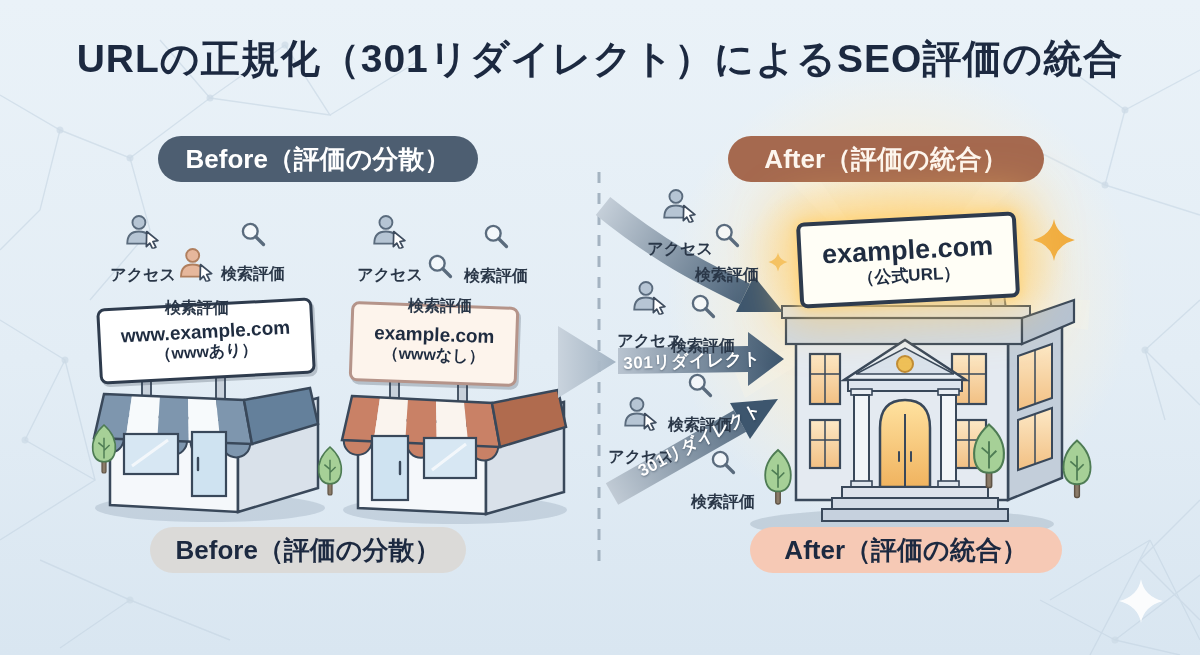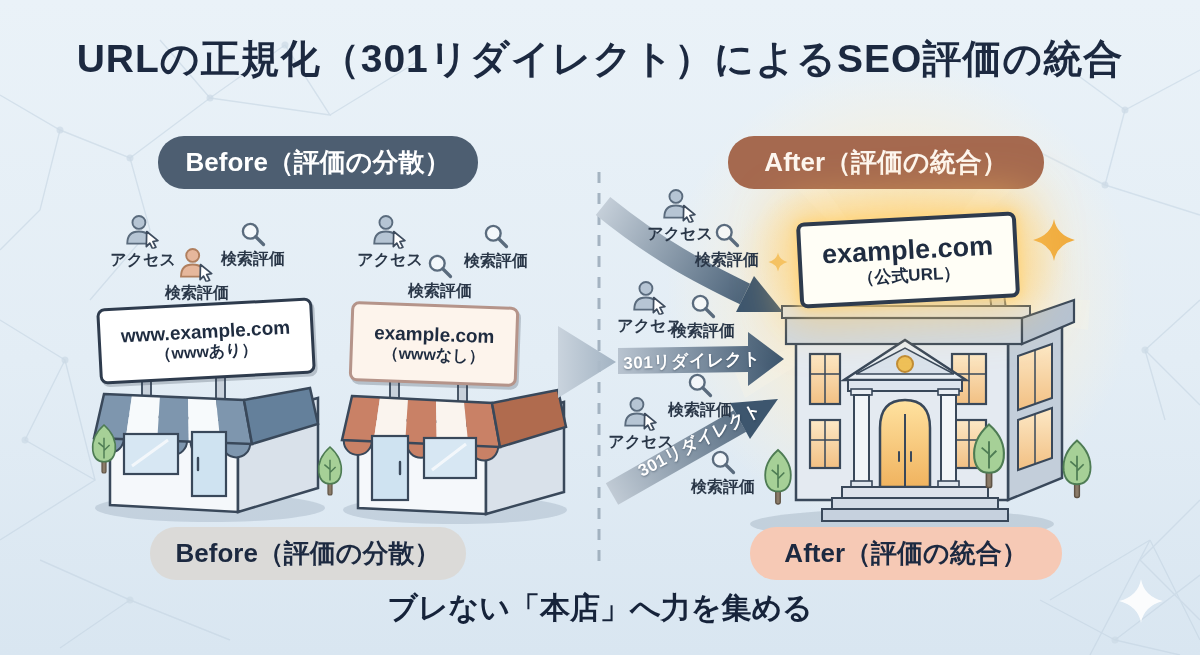--- a/index.html
+++ b/index.html
@@ -4,21 +4,21 @@
 <style>
   html,body{margin:0;padding:0;background:#cfdde9;}
   .canvas{
     position:relative;width:1200px;height:655px;overflow:hidden;
     background:linear-gradient(180deg,#eaf2f8 0%,#e3edf5 55%,#d9e6f1 100%);
     font-family:"Liberation Sans","DejaVu Sans",sans-serif;color:#1c2940;
   }
   .bg-net,.scene{position:absolute;left:0;top:0;width:1200px;height:655px;}
   .title{position:absolute;left:0;right:0;top:32px;margin:0;text-align:center;
     font-size:39px;font-weight:800;letter-spacing:1px;color:#1c2940;}
-  .pill{position:absolute;height:53px;border-radius:26px;display:flex;align-items:center;
+  .pill{position:absolute;height:46px;border-radius:26px;display:flex;align-items:center;
     justify-content:center;font-weight:800;font-size:26px;white-space:nowrap;}
   .pill-before-top{left:158px;top:136px;width:320px;background:#4d5e71;color:#fff;}
   .pill-after-top{left:728px;top:136px;width:316px;background:#a5694f;color:#fdf6ef;}
   .pill-before-bottom{left:150px;top:527px;width:316px;background:#dbdad8;color:#1c2940;}
   .pill-after-bottom{left:750px;top:527px;width:312px;background:#f6c9b5;color:#1c2940;}
   .caption{position:absolute;left:0;right:0;top:588px;text-align:center;
     font-size:30px;font-weight:800;color:#16233a;}
   .sign{position:absolute;background:#fff;border:3px solid #2e3b4d;border-radius:8px;
     display:flex;flex-direction:column;align-items:center;justify-content:center;
     box-shadow:2px 3px 0 rgba(46,59,77,.25);line-height:1.15;}
@@ -27,21 +27,21 @@
   .sign-shop1{left:98px;top:303px;width:210px;height:70px;transform:rotate(-3deg);}
   .sign-shop1 .l1{font-size:19px;} .sign-shop1 .l2{font-size:16px;}
   .sign-shop2{left:350px;top:304px;width:162px;height:74px;transform:rotate(2deg);
     background:#fdf4ec;border-color:#b5948a;}
   .sign-shop2 .l1{font-size:19px;} .sign-shop2 .l2{font-size:16px;}
   .sign-main{left:798px;top:217px;width:212px;height:78px;transform:rotate(-3deg);
     background:#fffef6;border-width:4px;
     box-shadow:0 0 44px 18px rgba(255,202,98,.55),0 0 10px 2px rgba(255,220,140,.8);}
   .sign-main .l1{font-size:27px;} .sign-main .l2{font-size:17px;}
   .cluster{position:absolute;display:flex;flex-direction:column;align-items:center;
-    gap:1px;transform:translateX(-50%);}
+    gap:16px;transform:translateX(-50%);}
   .cluster .txt{font-size:16px;font-weight:700;color:#2a3748;white-space:nowrap;}
   .icon-person{width:38px;height:35px;}
   .icon-mag{width:28px;height:28px;}
   .person-salmon{--pf:#e6b79c;--ps:#b07f5e;}
   .arrow-label{position:absolute;color:#fff;font-weight:800;font-size:17px;white-space:nowrap;
     transform:translate(-50%,-50%) rotate(var(--rot,0deg));
     text-shadow:0 1px 2px rgba(26,44,62,.45);letter-spacing:.5px;}
 </style>
 </head>
 <body>
@@ -362,15 +362,14 @@
         <use href="#magnifier"></use>
       </svg>
     <span class="txt">検索評価</span>
   </div>
 
   <div class="arrow-label" style="left:692px;top:361px;--rot:-2deg">301リダイレクト</div>
   <div class="arrow-label" style="left:700px;top:440px;--rot:-28deg">301リダイレクト</div>
 
   <div class="pill pill-before-bottom">Before（評価の分散）</div>
   <div class="pill pill-after-bottom">After（評価の統合）</div>
-  <div class="caption">ブレない「本店」へ力を集める</div>
 
 </div>
 
 </body></html>

